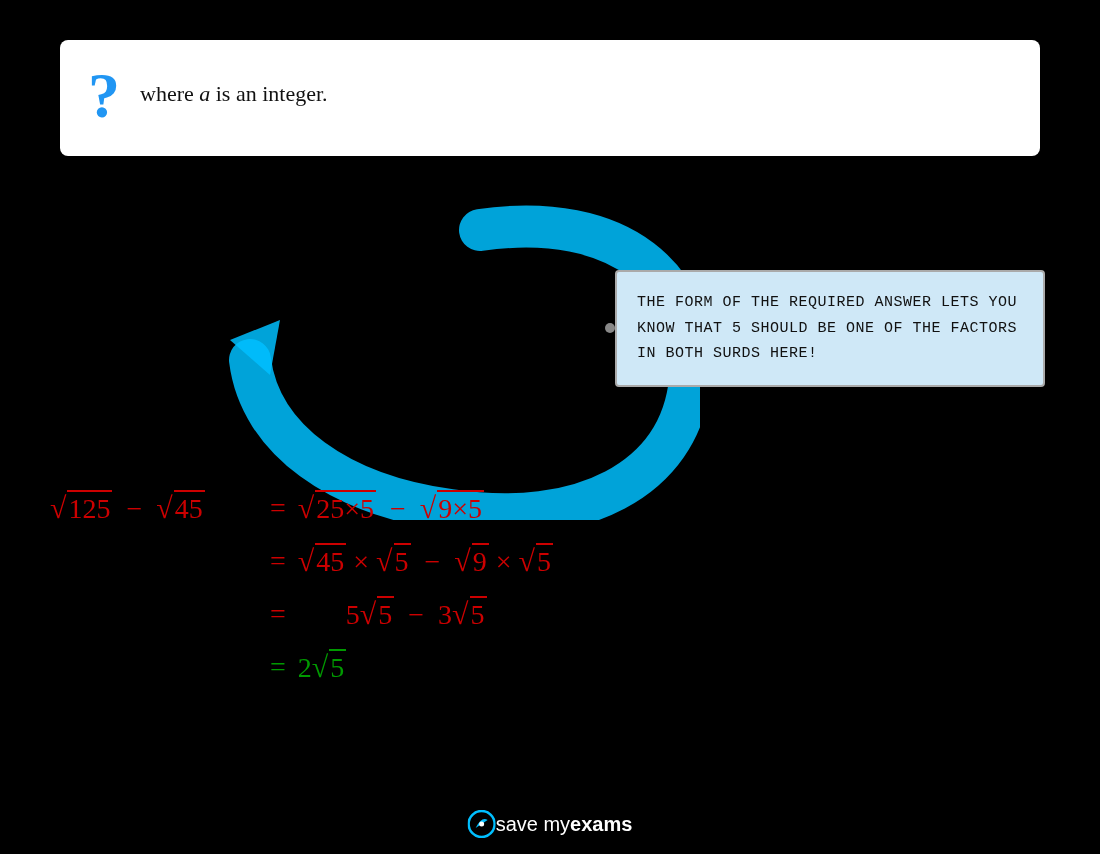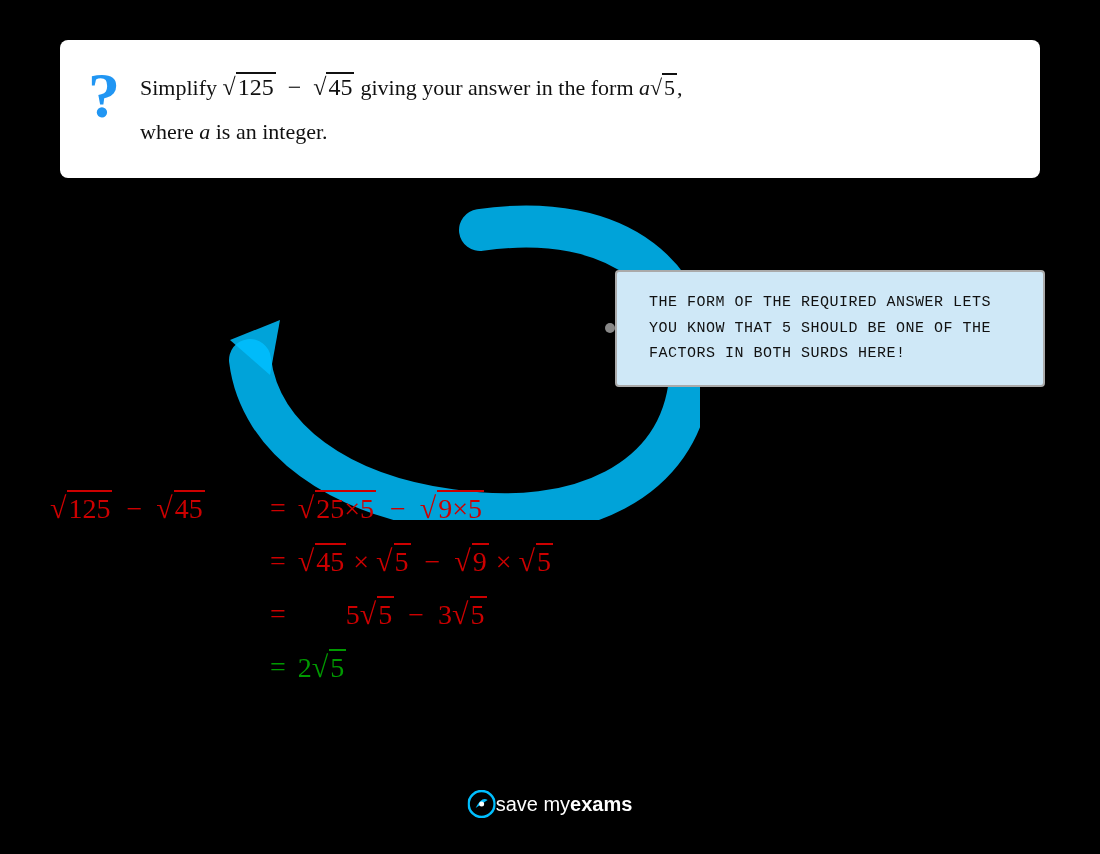--- a/index.html
+++ b/index.html
@@ -44,21 +44,21 @@
 
     
     .callout-box {
       position: absolute;
       top: 270px;
       right: 55px;
       width: 430px;
       background: #cfe8f7;
       border: 2px solid #aaa;
       border-radius: 4px;
-      padding: 18px 32px;
+      padding: 18px 20px;
       font-family: 'Courier New', monospace;
       font-size: 15px;
       color: #111;
       line-height: 1.7;
       letter-spacing: 0.5px;
       z-index: 10;
     }
 
     .callout-dot {
       position: absolute;
@@ -127,21 +127,21 @@
       border-top: 2px solid currentColor;
       padding-top: 1px;
       padding-left: 1px;
       padding-right: 2px;
       display: inline-block;
     }
 
     
     .logo {
       position: absolute;
-      bottom: 36px;
+      bottom: 16px;
       left: 50%;
       transform: translateX(-50%);
       display: flex;
       align-items: center;
       z-index: 20;
     }
 
     .logo-circle {
       width: 28px;
       height: 28px;
@@ -157,30 +157,20 @@
     .logo-text span {
       font-weight: 700;
     }
   </style>
 </head>
 <body>
 
 <div class="question-box">
   <div class="question-mark">?</div>
   <div class="question-text">
-    <div>
-      Simplify 
-      <span style="font-family:'Times New Roman',serif; font-size:24px;">
-        √<span style="border-top:2px solid #111; padding: 0 2px;">125</span>
-        &nbsp;−&nbsp;
-        √<span style="border-top:2px solid #111; padding: 0 2px;">45</span>
-      </span>
-      giving your answer in the form 
-      <span style="font-style:italic; font-family:'Times New Roman',serif;">a</span>√<span style="border-top:2px solid #111; padding: 0 2px; font-family:'Times New Roman',serif;">5</span>,
-    </div>
     <div style="margin-top:8px;">
       where <span style="font-style:italic; font-family:'Times New Roman',serif;">a</span> is an integer.
     </div>
   </div>
 </div>
 
 <svg class="arrow-svg" width="500" height="320" viewBox="0 0 500 320">
 
   <path d="M 280 30 
            C 420 10, 500 80, 490 180 

